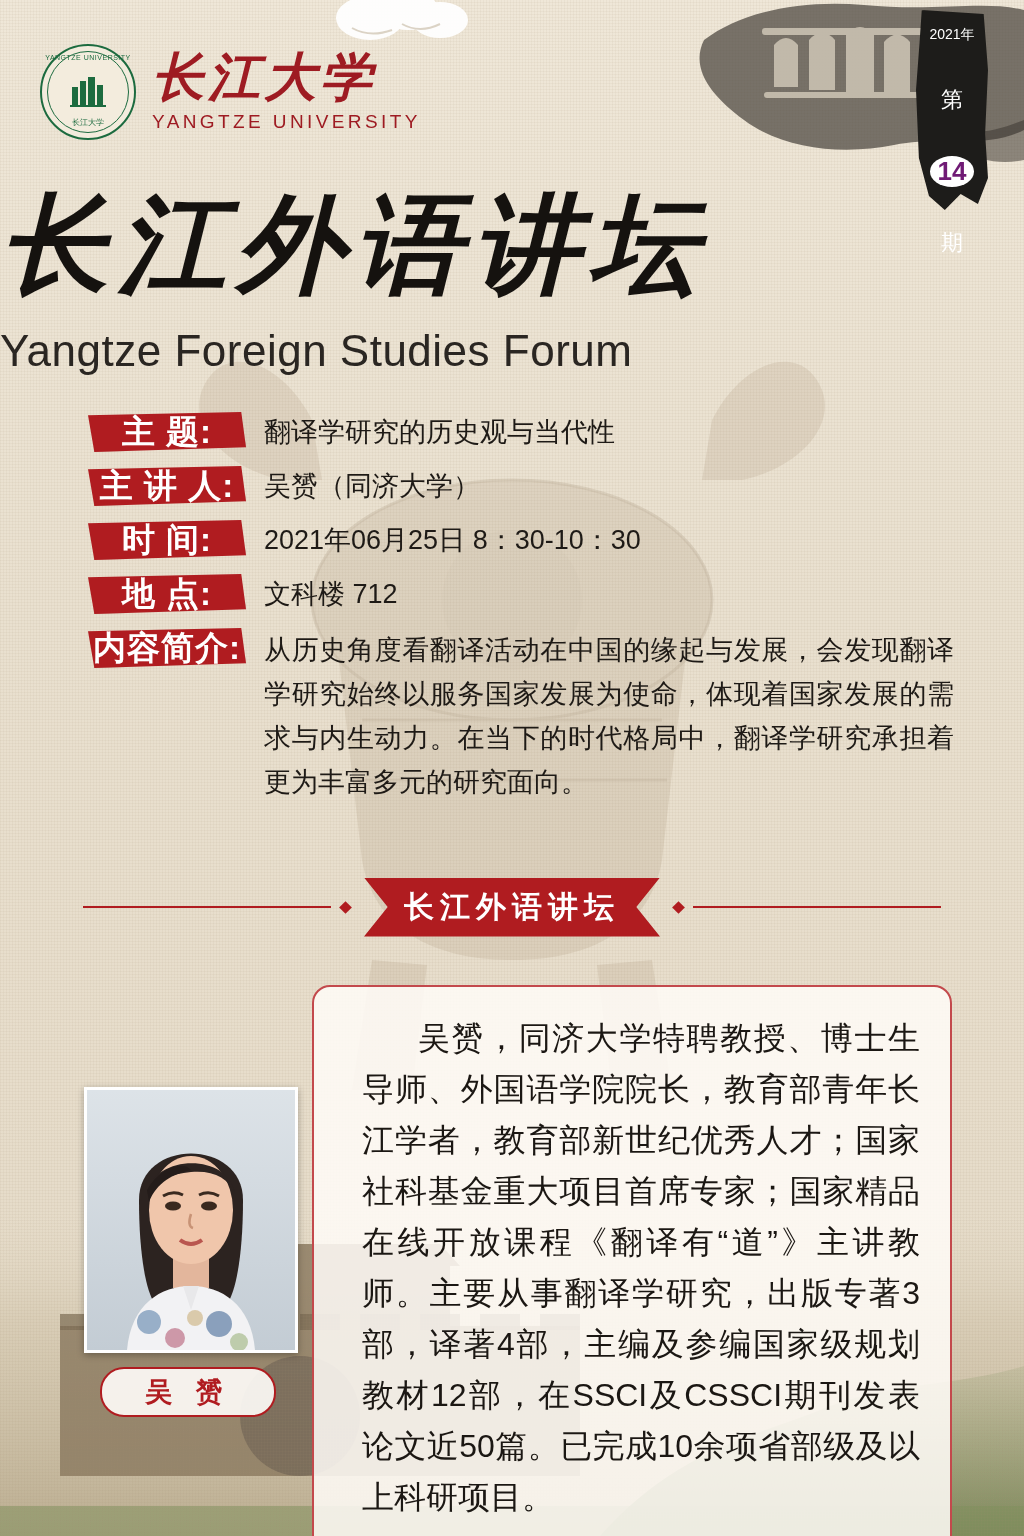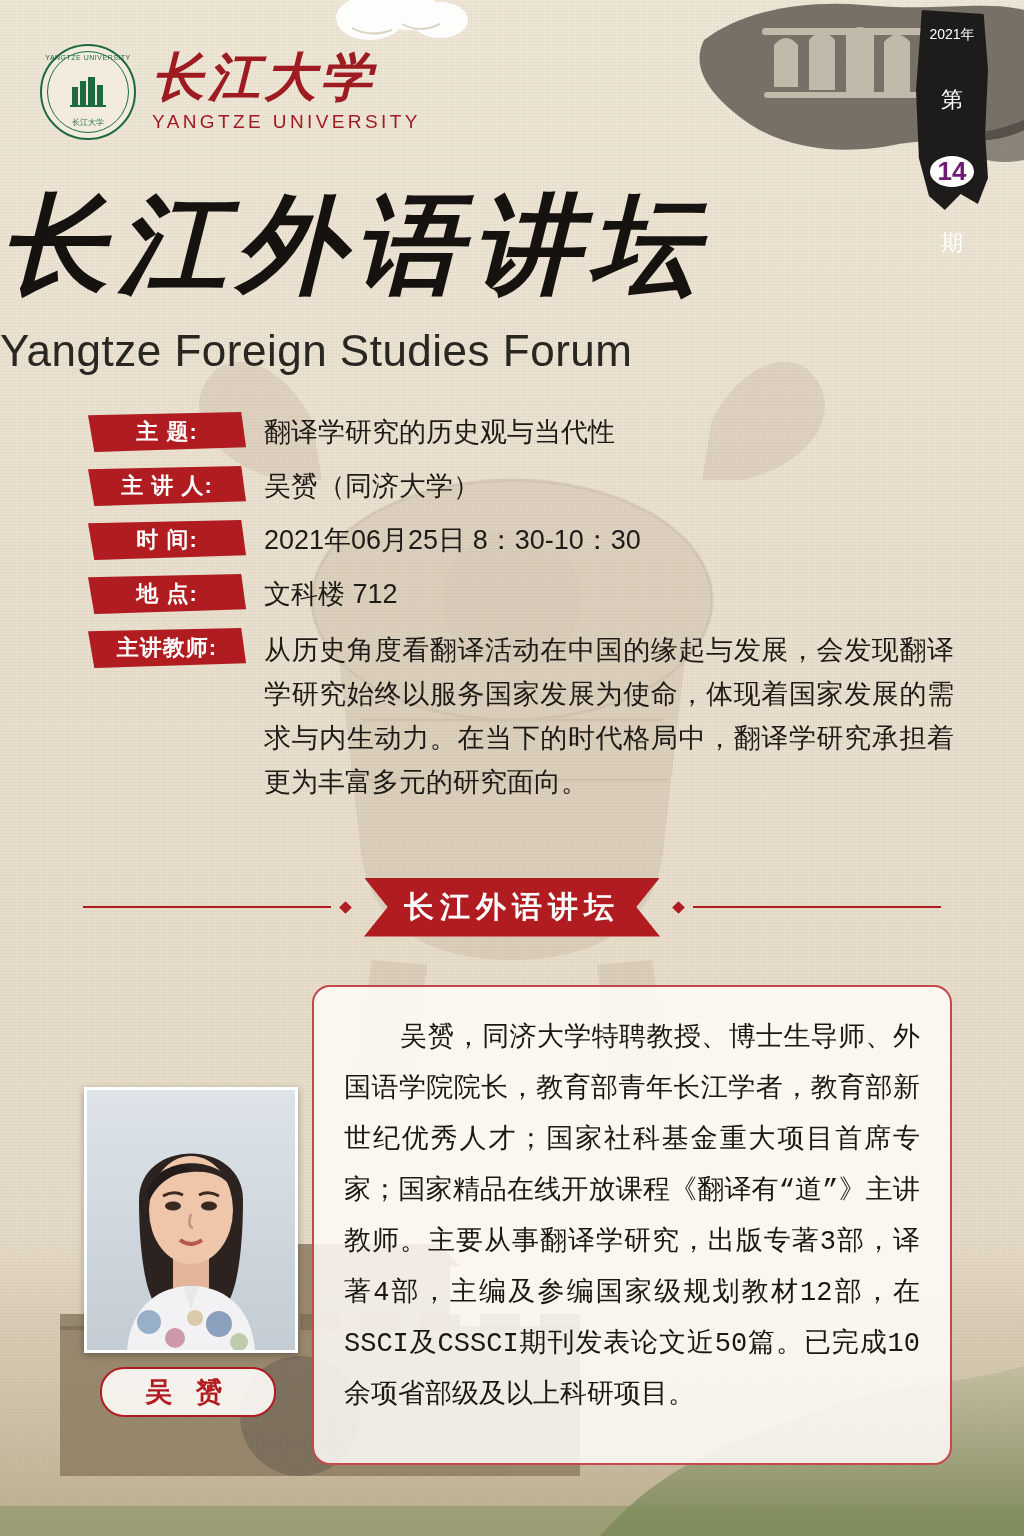--- a/index.html
+++ b/index.html
@@ -234,21 +234,21 @@
     display: flex;
     align-items: flex-start;
     margin-bottom: 14px;
   }
   .tag {
     position: relative;
     flex: 0 0 auto;
     width: 158px;
     height: 40px;
     color: #ffffff;
-    font-size: 22px;
+    font-size: 33px;
     font-weight: bold;
     display: flex;
     align-items: center;
     justify-content: center;
     letter-spacing: 1px;
     margin-right: 18px;
     background: #b01c20;
     clip-path: polygon(0% 8%, 97% 0%, 100% 88%, 4% 100%);
     box-shadow: 2px 2px 0 rgba(120,20,22,0.25);
   }
@@ -316,26 +316,27 @@
     width: 640px;
     min-height: 480px;
     background: rgba(255,252,247,0.86);
     border: 2px solid #c3494c;
     border-radius: 18px;
     box-sizing: border-box;
     padding: 26px 30px 30px 30px;
     z-index: 6;
   }
   .bio-text {
-    font-family: Liberation Mono, monospace;
-    font-size: 27px;
+    font-family: Liberation Sans, sans-serif;
+    font-size: 32px;
     line-height: 51px;
     color: #1b1713;
     text-align: justify;
     text-indent: 56px;
+    margin-left: 18px;
   }
 
   
   .portrait-wrap {
     position: absolute;
     left: 84px;
     top: 1055px;
     width: 208px;
     z-index: 6;
     margin-top: 32px;
@@ -499,21 +500,21 @@
       <div class="tag">时    间:</div>
       <div class="info-val">2021年06月25日 8：30-10：30</div>
     </div>
 
     <div class="info-row">
       <div class="tag">地    点:</div>
       <div class="info-val">文科楼 712</div>
     </div>
 
     <div class="info-row">
-      <div class="tag wide">主讲教师:</div>
+      <div class="tag wide">内容简介:</div>
       <div class="info-desc">从历史角度看翻译活动在中国的缘起与发展，会发现翻译学研究始终以服务国家发展为使命，体现着国家发展的需求与内生动力。在当下的时代格局中，翻译学研究承担着更为丰富多元的研究面向。</div>
     </div>
 
   </div>
 
   <div class="section-head">
     <div class="line"></div>
     <div class="dot"></div>
     <div class="ribbon">长江外语讲坛</div>
     <div class="dot"></div>

